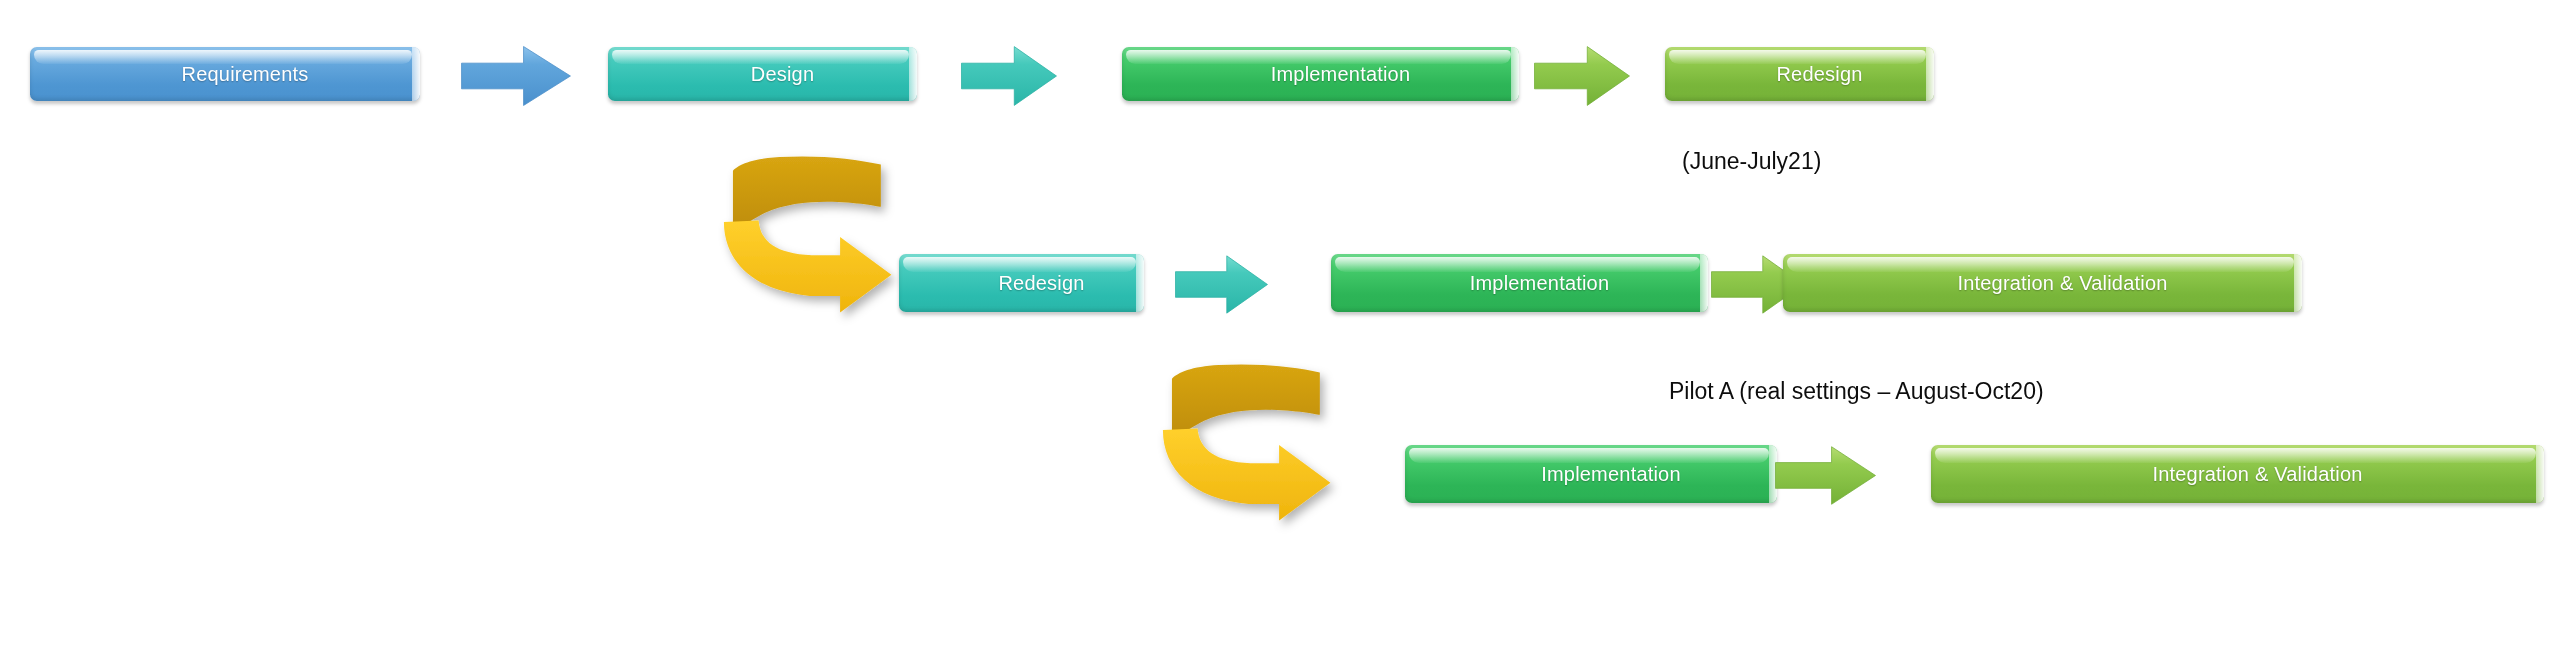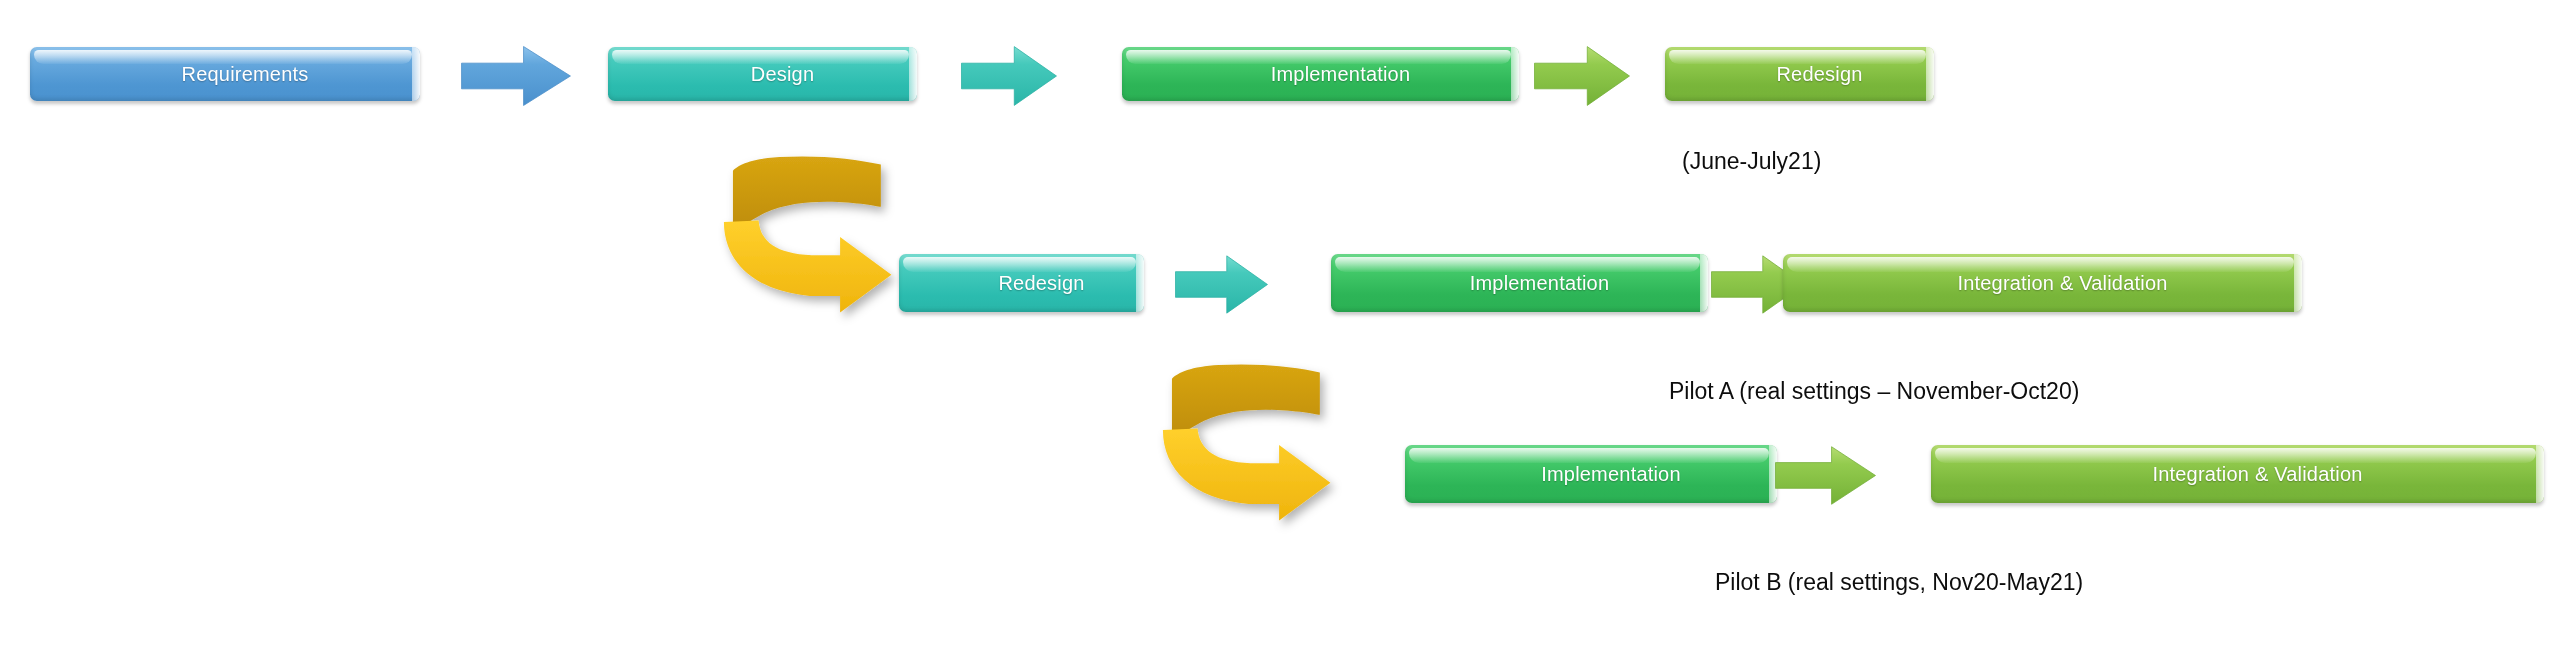--- a/index.html
+++ b/index.html
@@ -196,21 +196,21 @@
         </linearGradient>
       </defs>
       <path d="M2,23 L70,23 L70,2 L124,40 L70,78 L70,57 L2,57 Z" fill="url(#go2)" stroke="#72ad36" stroke-width="1"></path>
     </svg>
   </div>
 
   <div class="node n-olive" style="left:1783px;top:254px;width:519px;height:58px;">
     <span>Integration &amp; Validation</span>
   </div>
 
-  <div class="caption" style="left:1669px;top:378px;">Pilot A (real settings – November-Oct20)</div>
+  <div class="caption" style="left:1669px;top:378px;">Pilot A (real settings – August-Oct20)</div>
 
   <div class="curve" style="left:1158px;top:356px;width:212px;height:166px;">
     <svg width="212" height="166" viewBox="0 0 280 220">
       <defs>
         <linearGradient id="gold-top-2" x1="0" y1="0" x2="0" y2="1">
           <stop offset="0" stop-color="#d8a512"></stop>
             <stop offset="1" stop-color="#bb8a08"></stop>
         </linearGradient>
         <linearGradient id="gold-bot-2" x1="0" y1="0" x2="0" y2="1">
           <stop offset="0" stop-color="#ffd02c"></stop>
@@ -243,16 +243,15 @@
         </linearGradient>
       </defs>
       <path d="M2,23 L76,23 L76,2 L134,40 L76,78 L76,57 L2,57 Z" fill="url(#go3)" stroke="#72ad36" stroke-width="1"></path>
     </svg>
   </div>
 
   <div class="node n-olive" style="left:1931px;top:445px;width:613px;height:58px;">
     <span>Integration &amp; Validation</span>
   </div>
 
-  <div class="caption" style="left:1715px;top:569px;">Pilot B (real settings, Nov20-May21)</div>
 
 </div>
 
 
 </body></html>

